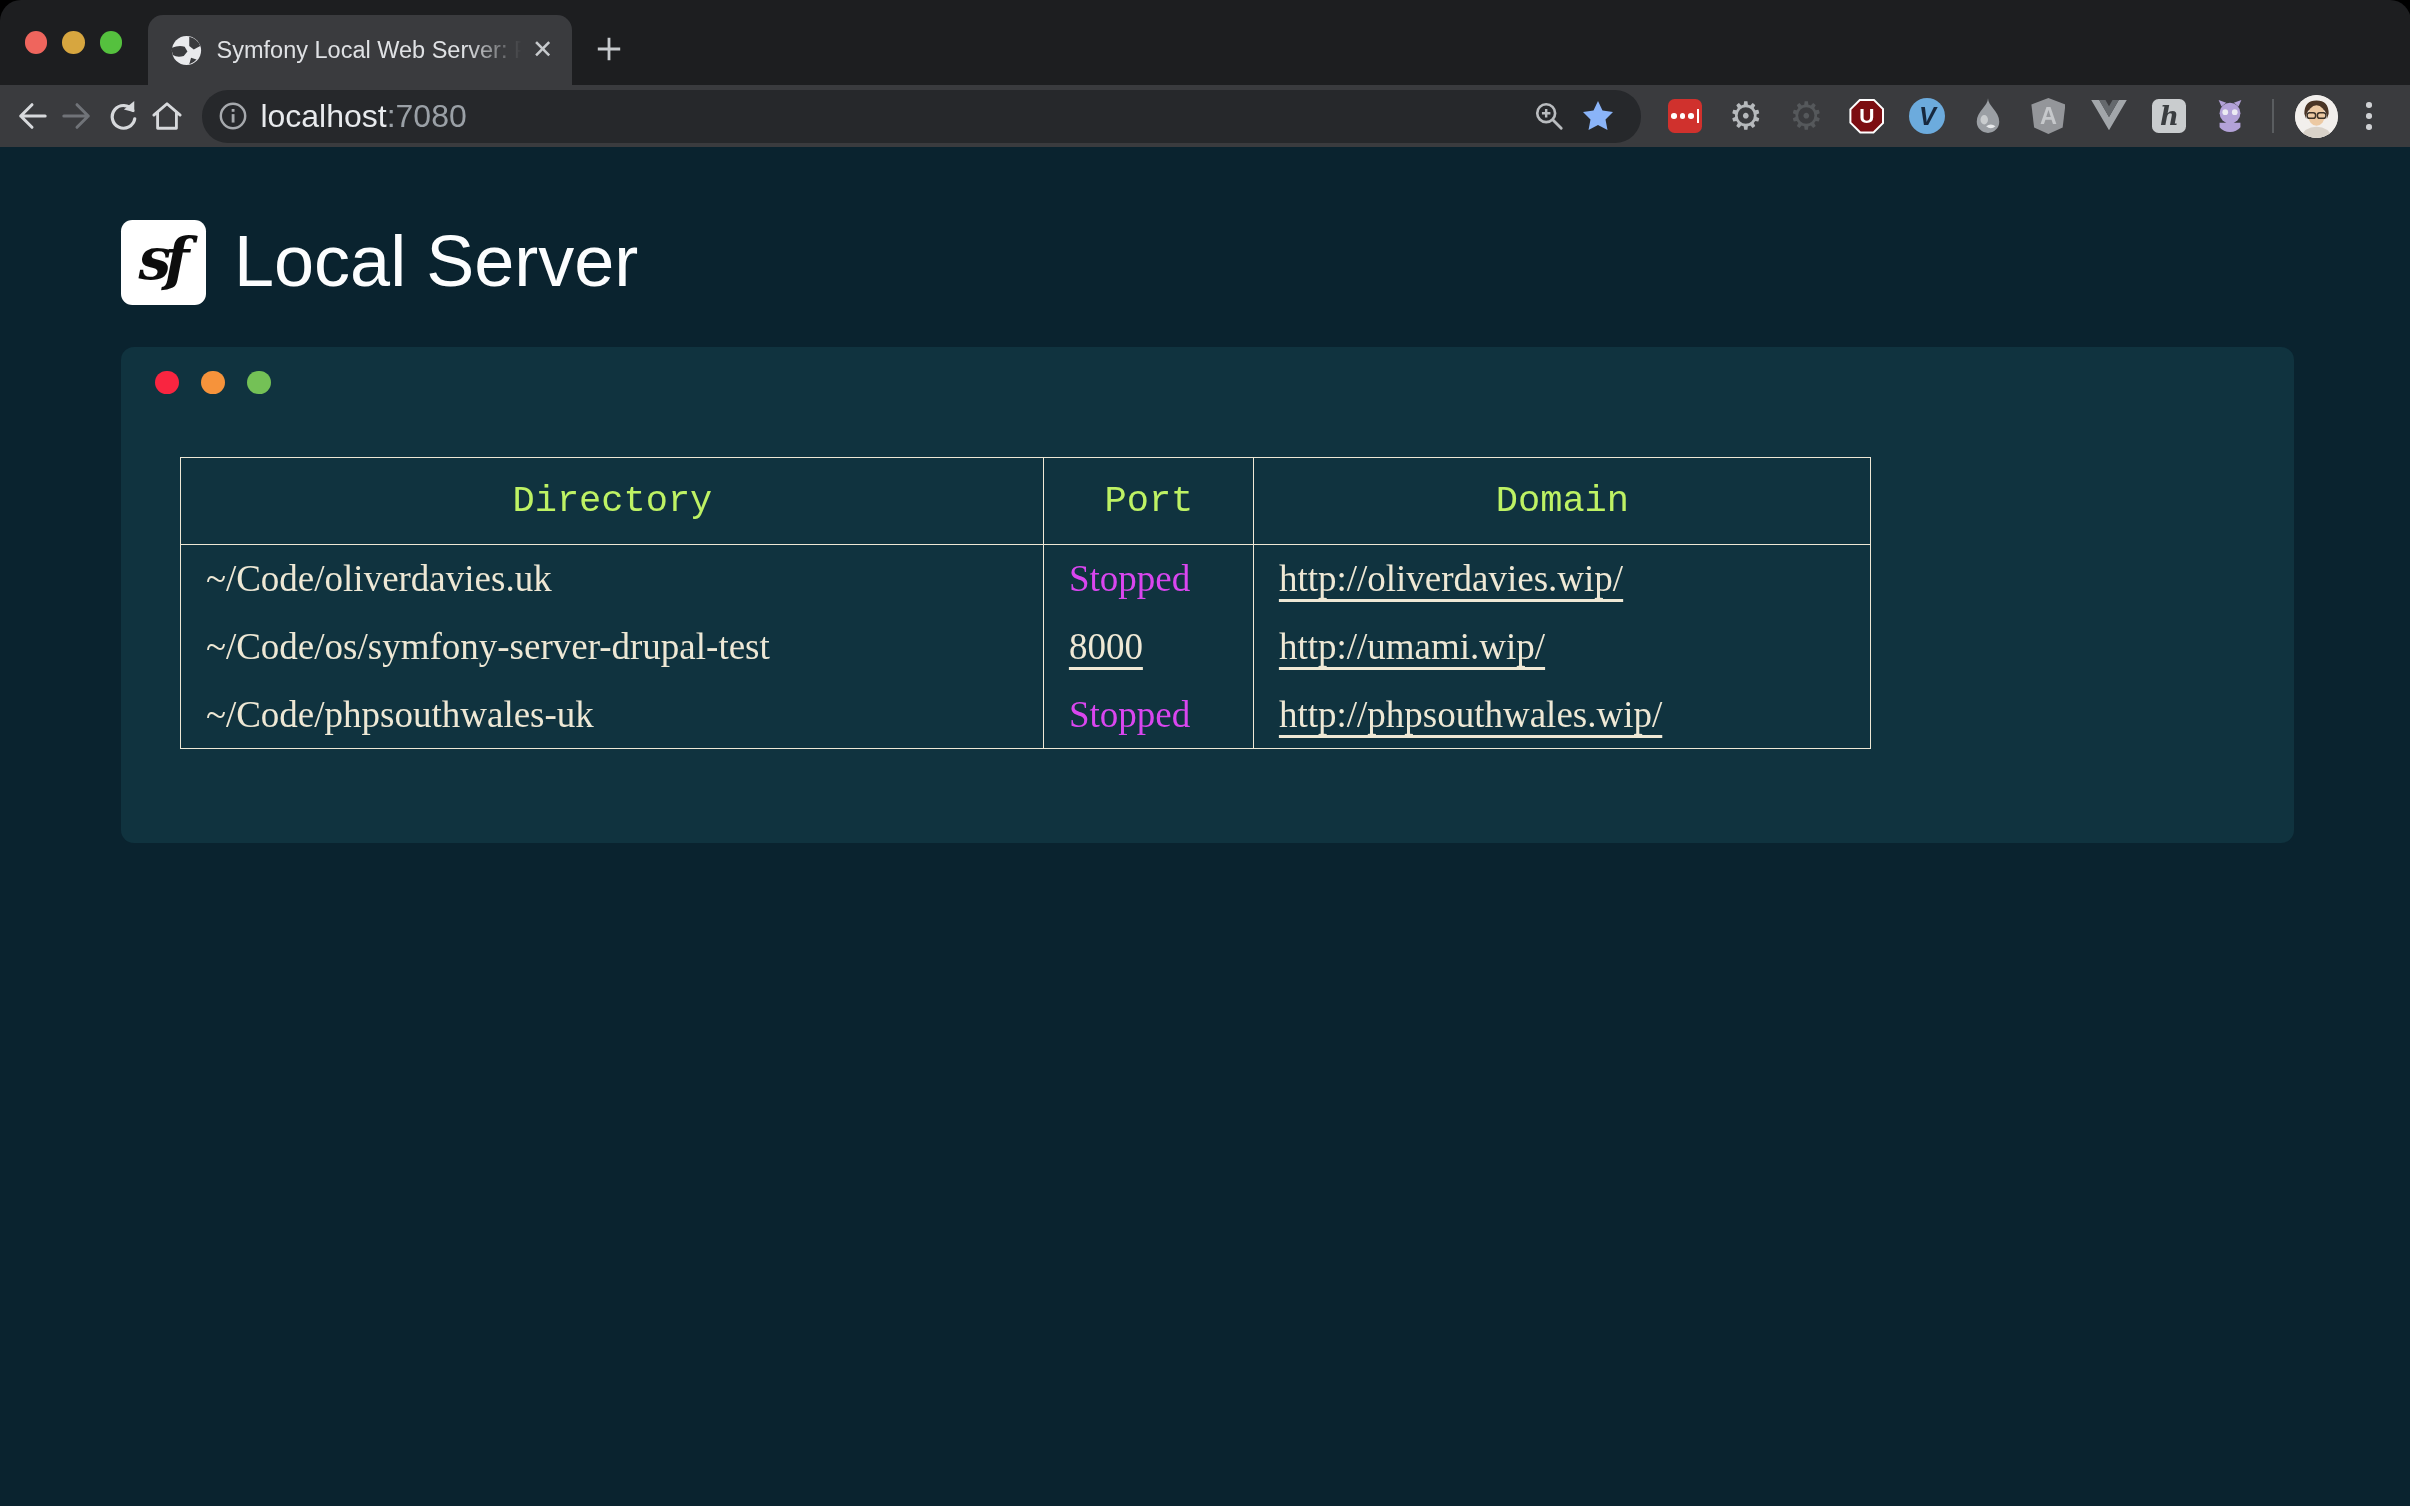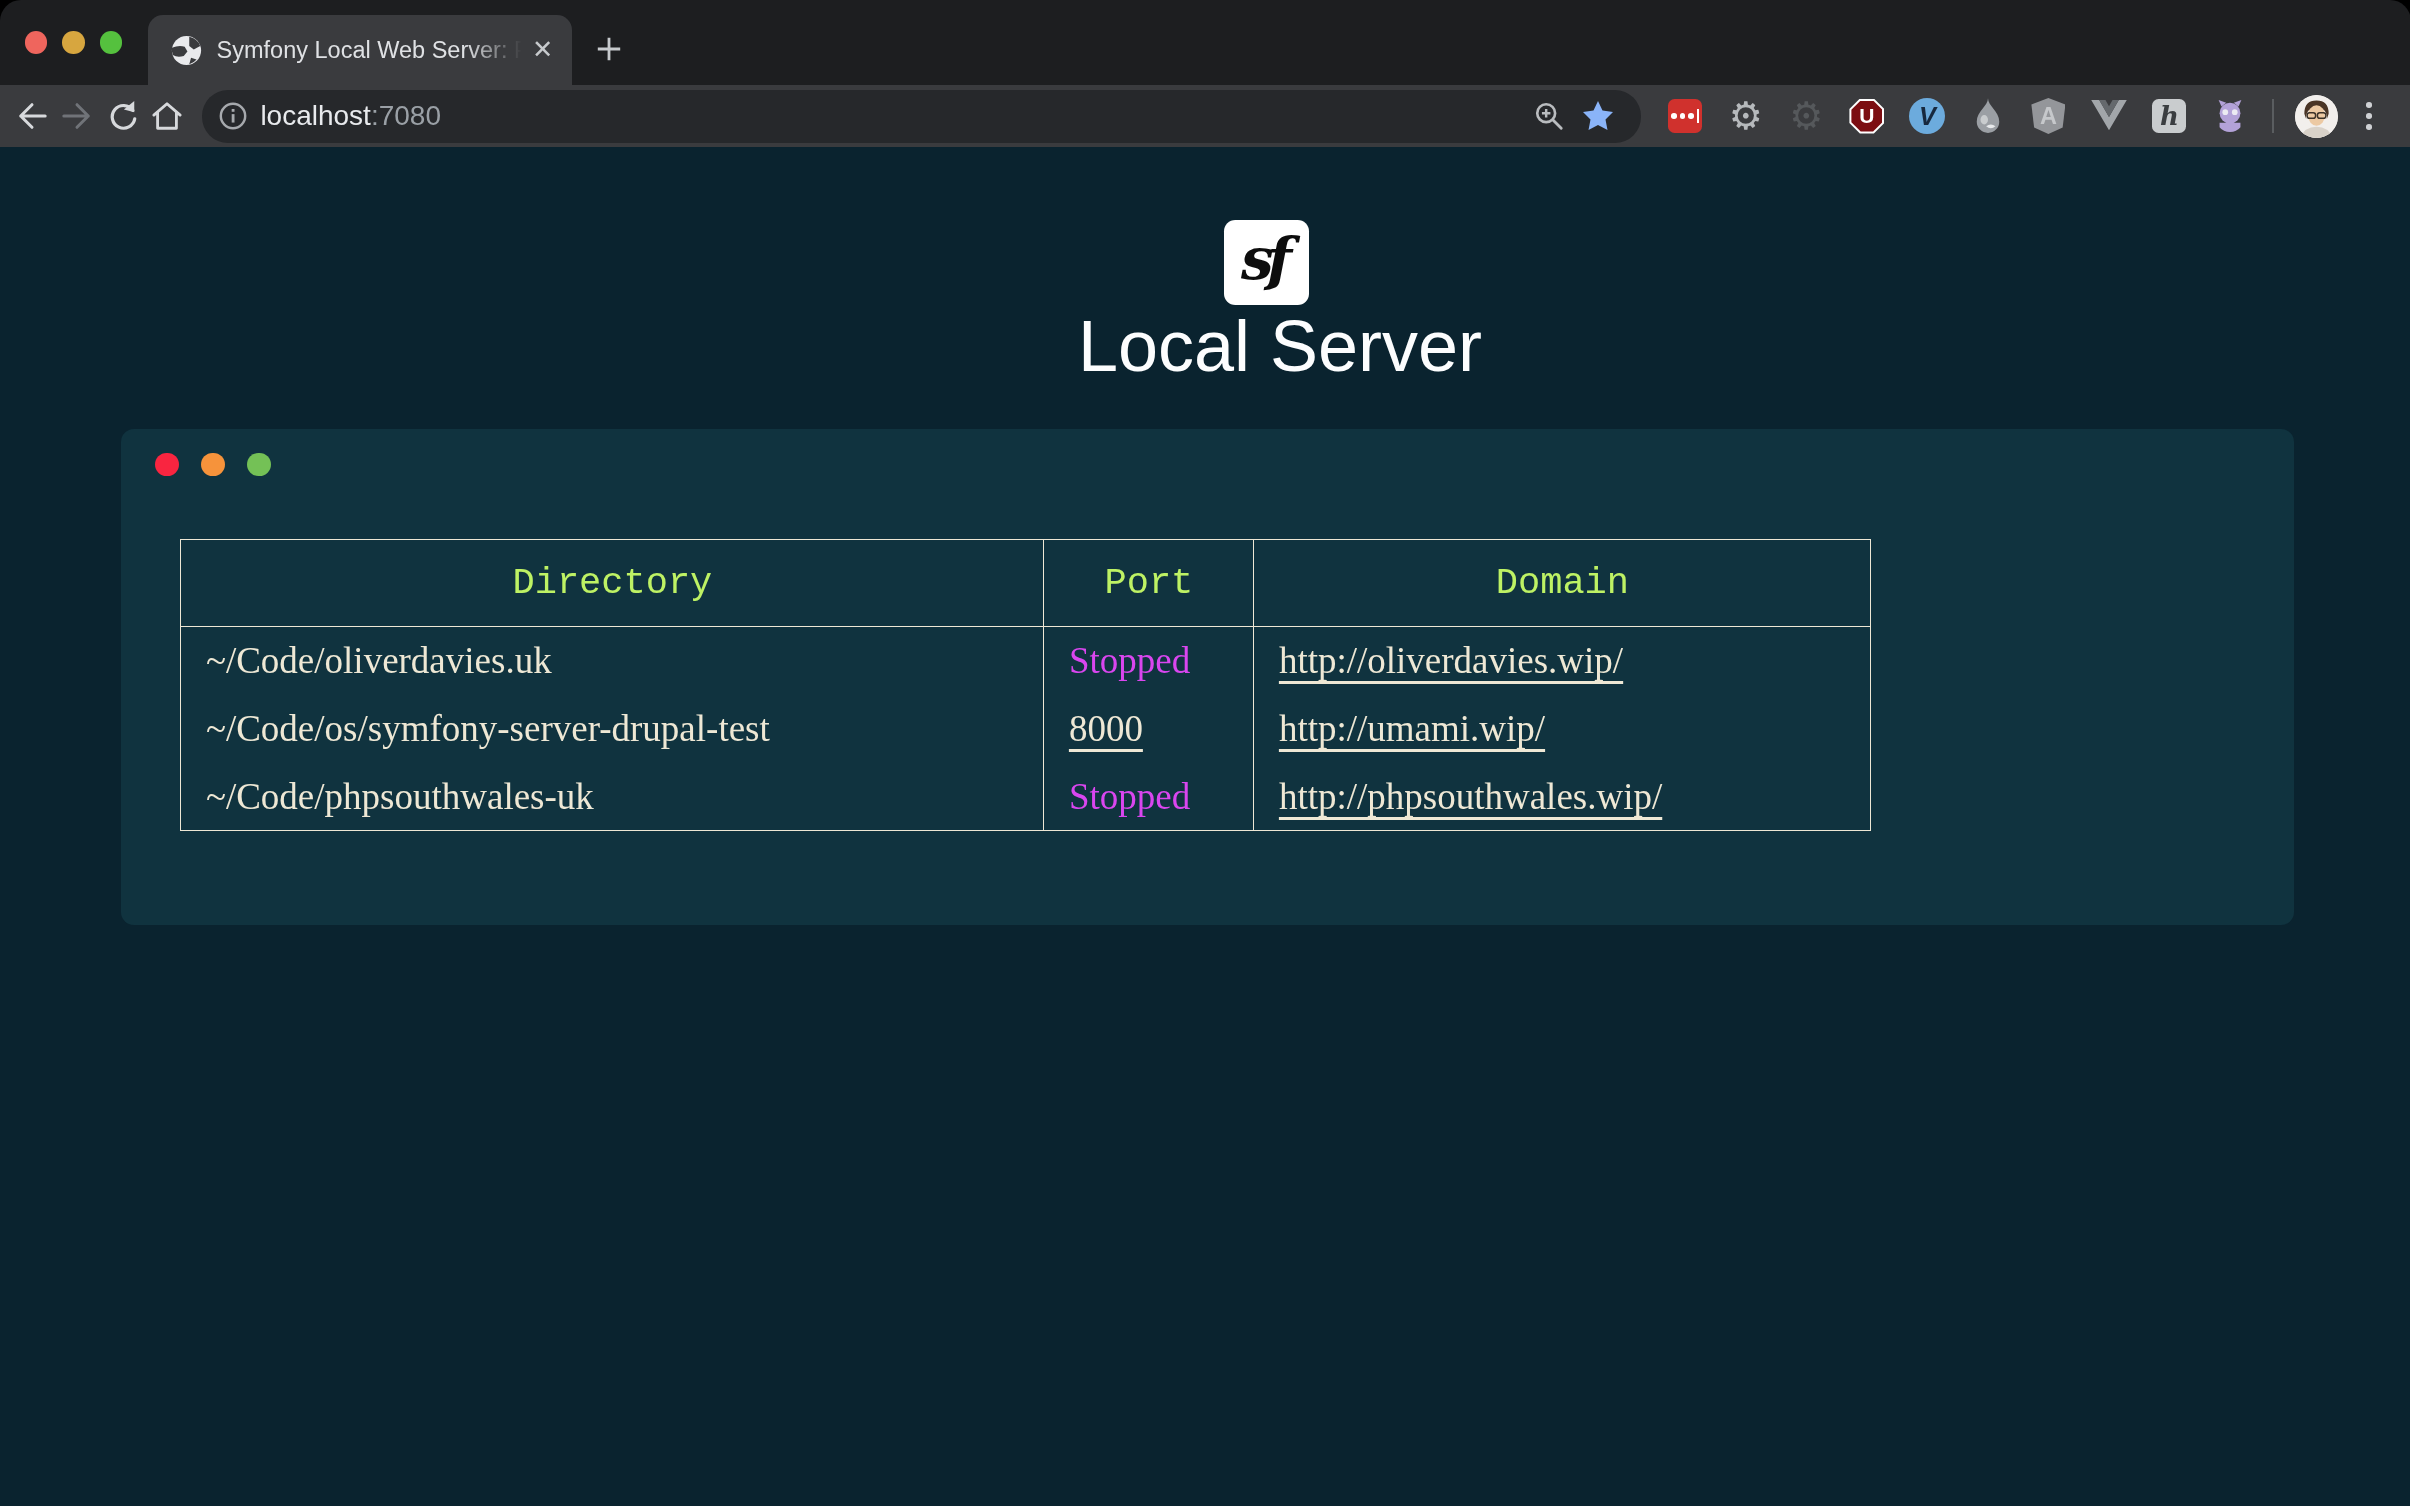--- a/index.html
+++ b/index.html
@@ -27,21 +27,21 @@
   .newtab { position:absolute; left:586px; top:26px; width:45px; height:45px;
             display:flex; align-items:center; justify-content:center; }
 
   
   .toolbar { height:62px; background:#3a3b3e; display:flex; align-items:center;
              padding:0 17px 0 9.4px; flex:0 0 auto; }
   .navbtn { width:45px; height:45px; display:flex; align-items:center; justify-content:center; }
   .omnibox { margin-left:13px; width:1439px; height:53px; background:#26282b; border-radius:26px;
              display:flex; align-items:center; padding:0 19px 0 9.4px; }
   .omni-info { width:43px; height:43px; display:flex; align-items:center; justify-content:center; }
-  .url { font-size:28px; margin-left:5.6px; }
+  .url { font-size:32px; margin-left:5.6px; }
   .url .host { color:#e8eaed; }
   .url .port { color:#9aa0a6; }
   .omni-spacer { flex:1; }
   .omni-act { width:49px; height:49px; display:flex; align-items:center; justify-content:center; }
 
   .extensions { display:flex; align-items:center; gap:24.5px; margin-left:26px; }
   .ext { width:36px; height:38px; display:flex; align-items:center; justify-content:center; }
   .gear { font-size:38px; line-height:38px; font-family:"DejaVu Sans", sans-serif; }
   .gear.light { color:#b6b9bc; }
   .gear.dark  { color:#55585b; }
@@ -66,21 +66,21 @@
          font-family:"DejaVu Serif", serif; font-style:italic; font-size:26px; font-weight:bold;
          display:flex; align-items:center; justify-content:center; }
   .ext-sep { width:1.9px; height:34px; background:#5a5d60; margin-left:24.5px; }
   .avatar { width:43px; height:43px; border-radius:50%; overflow:hidden; margin-left:21px;
             background:#f2efec; }
   .menu3 { margin-left:22.6px; display:flex; flex-direction:column; gap:5.6px; padding:5.6px; }
   .menu3 i { width:5.6px; height:5.6px; border-radius:50%; background:#cfd1d4; }
 
   
   .page { flex:1; background:#0a232f; padding:73px 0 0 121px; }
-  .brand { display:flex; align-items:center;flex-direction:column; }
+  .brand { display:flex; align-items:flex-start; }
   .sf-logo { width:85px; height:85px; background:#fff; border-radius:11.3px;
              display:flex; align-items:center; justify-content:center; }
   .sf-logo span { font-family:"DejaVu Serif", serif; font-style:italic; font-weight:bold;
                   font-size:58px; color:#0d0d0d; letter-spacing:-6.6px; transform:translate(-2.8px,-3.8px); }
   .page-title { margin-left:28px; color:#fcfdfe; font-size:72px; font-weight:300; letter-spacing:0; }
 
   .card { margin-top:42px; width:2173px; height:496px; background:#10333f; border-radius:13px;
           padding:23.5px 0 0 34px; }
   .dots { display:flex; gap:22.6px; }
   .dots span { width:23.5px; height:23.5px; border-radius:50%; }

